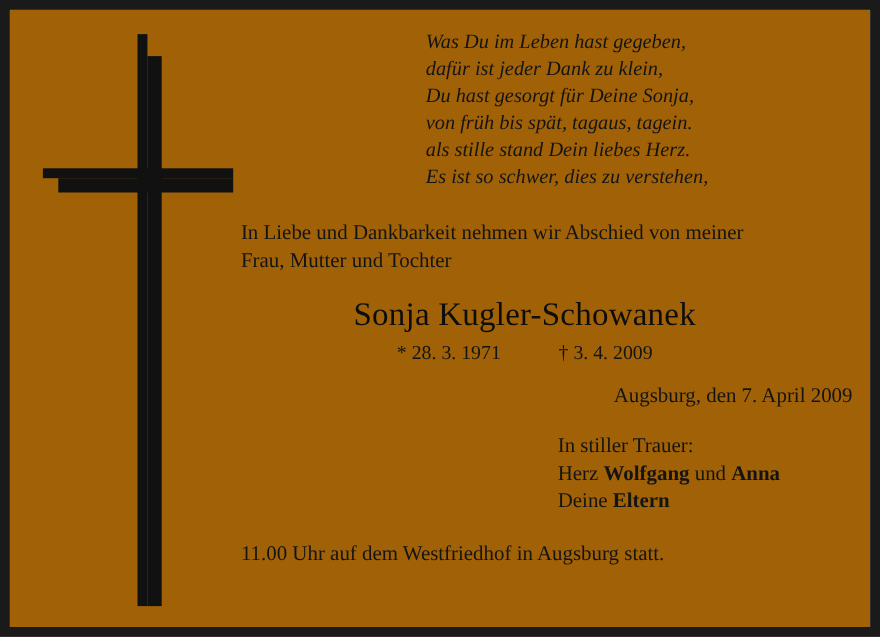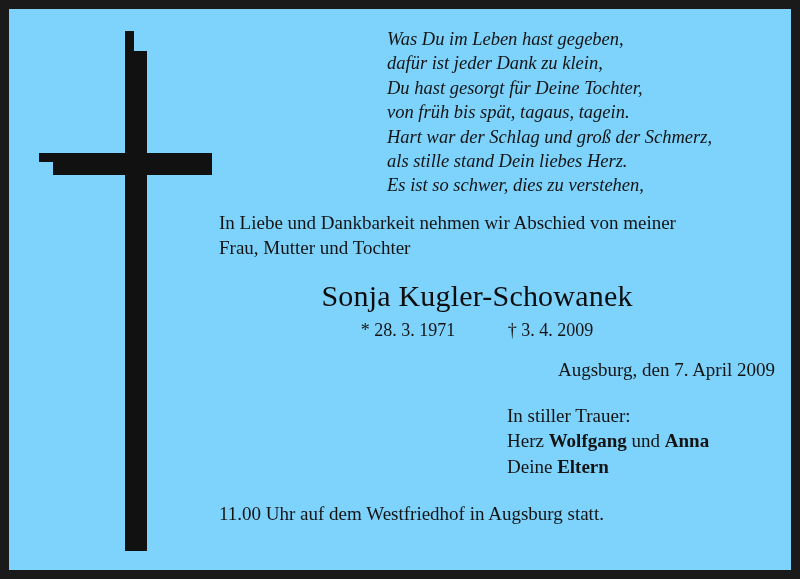--- a/index.html
+++ b/index.html
@@ -15,21 +15,21 @@
     width: 800px;
     height: 579px;
     box-sizing: border-box;
     background: #ffffff;
     border: 9px solid #1a1a1a;
     overflow: hidden;
   }
   .inner {
     position: absolute;
     inset: 0;
-    background: #7dd3fc;
+    background: #a16207;
   }
 
   
   .cross {
     position: absolute;
     left: 28px;
     top: 20px;
     width: 180px;
     height: 530px;
   }
@@ -77,21 +77,21 @@
     font-style: italic;
     font-size: 18.5px;
     line-height: 1.32;
     color: #141414;
     margin-left: 168px;
     white-space: nowrap;
   }
   .poem div { white-space: nowrap; }
 
   .intro {
-    margin-top: 12px;
+    margin-top: 26px;
     font-size: 19px;
     line-height: 1.35;
     color: #141414;
   }
   .intro div { white-space: nowrap; }
 
   .name {
     text-align: center;
     font-size: 30px;
     line-height: 1.1;
@@ -144,23 +144,22 @@
       <div class="vbar-thick"></div>
       <div class="hbar-thin"></div>
       <div class="hbar-thick"></div>
     </div>
 
     <div class="content">
 
       <div class="poem">
         <div>Was Du im Leben hast gegeben,</div>
         <div>dafür ist jeder Dank zu klein,</div>
-        <div>Du hast gesorgt für Deine Tochter,</div>
+        <div>Du hast gesorgt für Deine Sonja,</div>
         <div>von früh bis spät, tagaus, tagein.</div>
-        <div>Hart war der Schlag und groß der Schmerz,</div>
         <div>als stille stand Dein liebes Herz.</div>
         <div>Es ist so schwer, dies zu verstehen,</div>
       </div>
 
       <div class="intro">
         <div>In Liebe und Dankbarkeit nehmen wir Abschied von meiner</div>
         <div>Frau, Mutter und Tochter</div>
       </div>
 
       <div class="name">Sonja Kugler-Schowanek</div>

